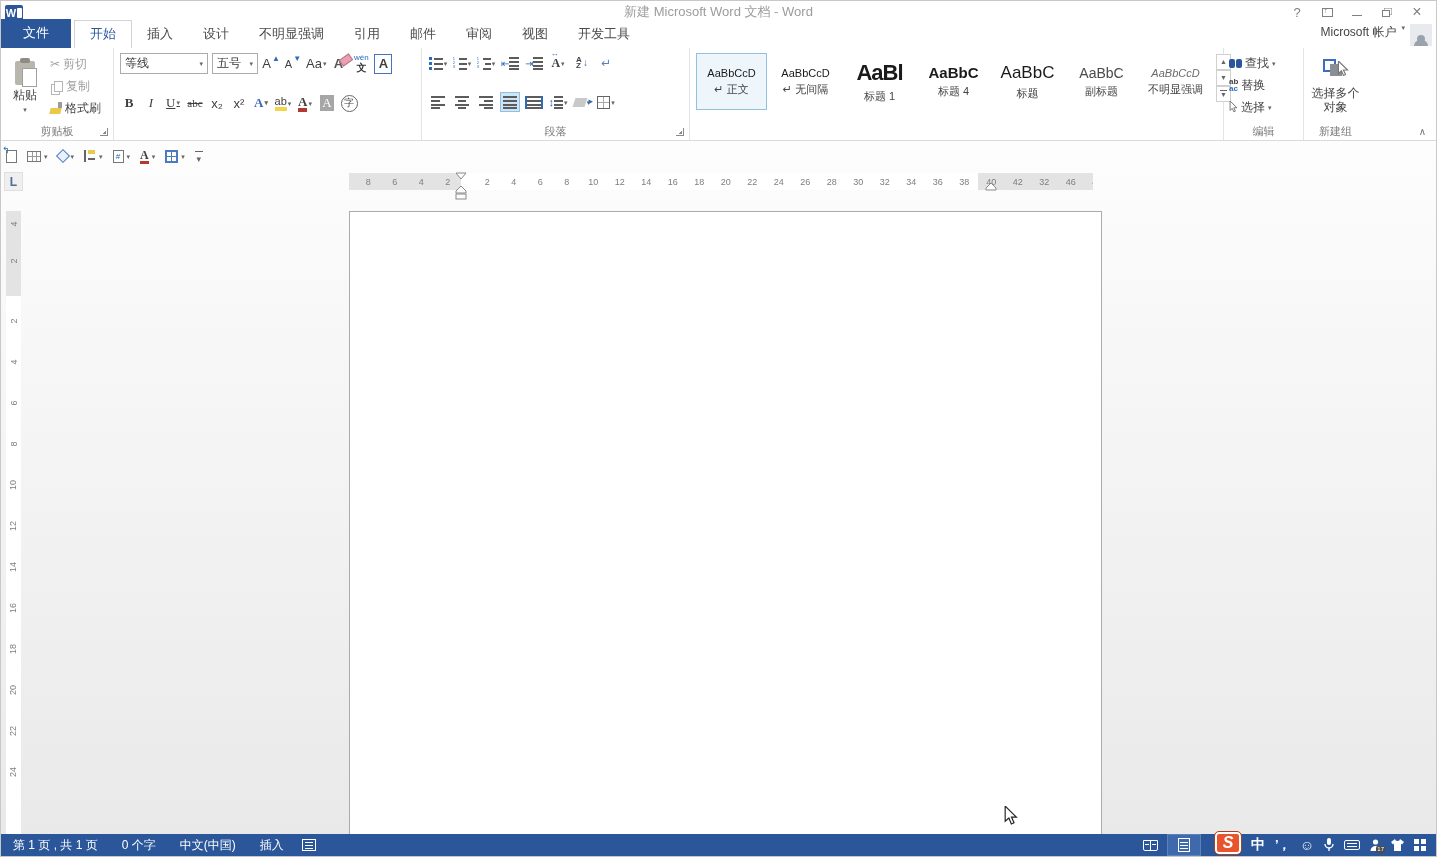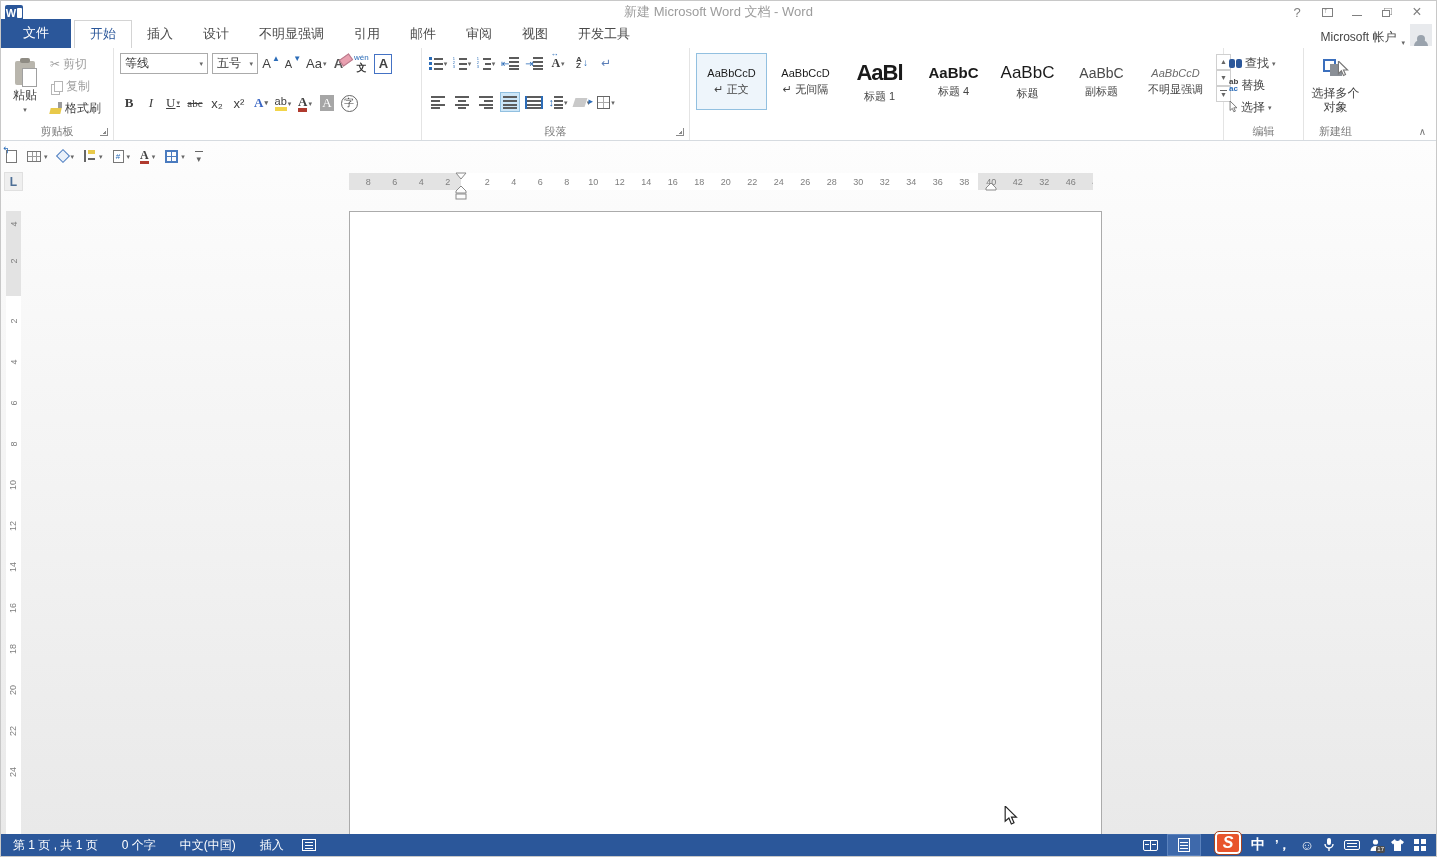--- a/index.html
+++ b/index.html
@@ -17,21 +17,21 @@
   .ico-min { width:10px; height:1px; background:#808080; margin-top:6px; }
   .ico-restore { width:8px; height:7px; border:1px solid #808080; box-shadow:2px -2px 0 -0.5px #fff, 2px -2px 0 0 #808080; margin:2px 2px 0 0; }
   .ico-ribbonopts { width:11px; height:9px; border:1px solid #808080; position:relative; }
   .ico-ribbonopts:after { content:"↑"; position:absolute; top:-3px; left:1px; font-size:8px; color:#808080; }
 
   
   .tabrow { height:25px; background:#fff; display:flex; align-items:flex-end; flex:0 0 auto; position:relative; }
   .rtab { padding:4px 15px 5px; font-size:13px; color:#4a4a4a; cursor:default; }
   .rtab.file { background:#2b579a; color:#fff; padding:5px 22px 6px; margin-right:3px; }
   .rtab.active { color:#2b579a; background:#fff; border:1px solid #d4d4d4; border-bottom:none; }
-  .account { position:absolute; right:4px; top:1px; display:flex; align-items:flex-end; gap:5px; font-size:12px; color:#444; }
+  .account { position:absolute; right:4px; top:1px; display:flex; align-items:flex-start; gap:5px; font-size:12px; color:#444; }
   .acc-caret { font-size:8px; color:#666; }
   .avatar { width:22px; height:22px; background:#e8eaed; display:flex; align-items:flex-end; justify-content:center; overflow:hidden; }
   .avatar .head { width:8px; height:8px; border-radius:50%; background:#9aa3ad; position:relative; top:-3px; }
   .avatar .bust { width:14px; height:6px; border-radius:7px 7px 0 0; background:#9aa3ad; position:absolute; margin-top:14px; }
 
   
   .ribbon { height:93px; background:#fff; border-bottom:1px solid #d6dbe0; display:flex; flex:0 0 auto; position:relative; }
   .rgroup { display:flex; flex-direction:column; border-right:1px solid #e4e4e4; padding:2px 2px 0; position:relative; }
   .rg-body { flex:1; display:flex; }
   .rg-label { height:17px; display:flex; align-items:center; justify-content:center; color:#7b7b7b; font-size:11px; position:relative; }

